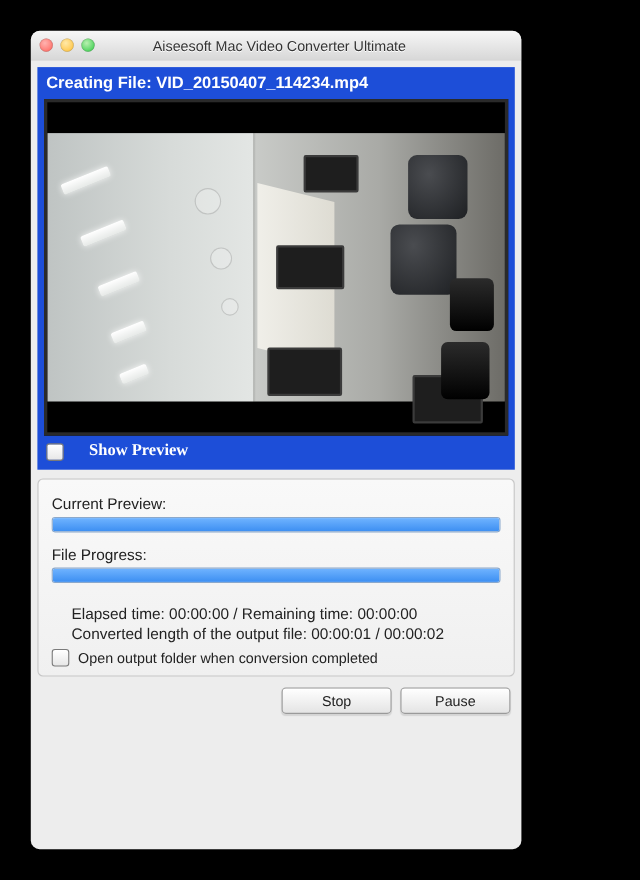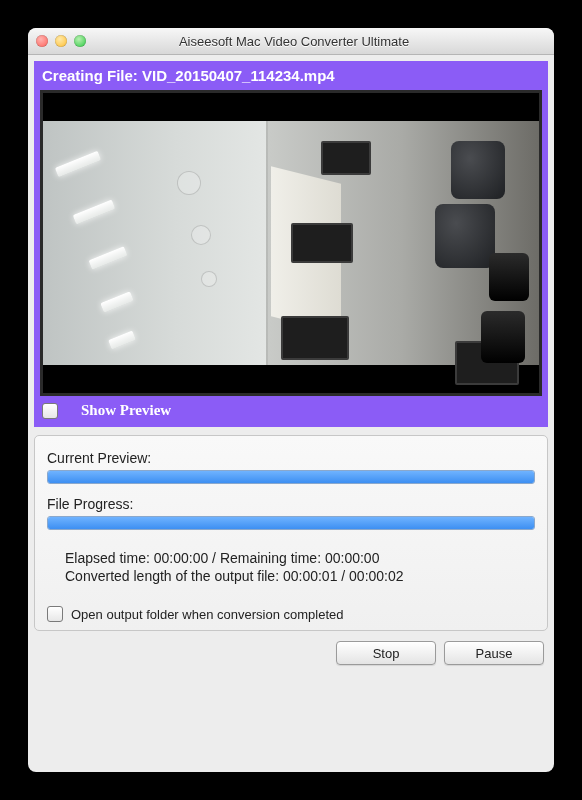--- a/index.html
+++ b/index.html
@@ -1,32 +1,32 @@
 <!DOCTYPE html>
 <html><head>
 <meta charset="utf-8">
 <style>
   html,body{margin:0;padding:0;width:582px;height:800px;background:#000;font-family:"Lucida Grande","Helvetica Neue",Arial,sans-serif;font-size:13px;color:#222;}
   .window{
-    position:absolute;left:28px;top:28px;width:526px;height:744px;
+    position:absolute;left:28px;top:28px;width:446px;height:744px;
     background:#ededed;border-radius:8px;box-shadow:0 10px 40px rgba(0,0,0,.6);
     display:flex;flex-direction:column;overflow:hidden;
   }
   .titlebar{
     height:26px;display:flex;align-items:center;padding:0 8px;
     background:linear-gradient(#f7f7f7,#d8d8d8);border-bottom:1px solid #b5b5b5;
     border-top-left-radius:8px;border-top-right-radius:8px;
   }
   .traffic{display:flex;gap:7px;margin-right:10px;}
   .tdot{width:12px;height:12px;border-radius:50%;box-shadow:inset 0 0 1px rgba(0,0,0,.5);}
   .tdot.close{background:radial-gradient(circle at 40% 35%,#ffb3b0,#ff5f57);}
   .tdot.min{background:radial-gradient(circle at 40% 35%,#ffe9a8,#ffbd2e);}
   .tdot.max{background:radial-gradient(circle at 40% 35%,#b8f0b0,#28c940);}
   .title{flex:1;text-align:center;font-size:13px;color:#333;text-shadow:0 1px 0 #fff;margin-left:-54px;}
-  .darkzone{background:#8b5cf6;margin:6px;padding:0;color:#fff;}
+  .darkzone{background:#1d4ed8;margin:6px;padding:0;color:#fff;}
   .creating{padding:6px 8px 4px 8px;font-size:15px;font-weight:600;color:#fff;}
   .preview{
     margin:2px 6px 0 6px;height:300px;border:3px solid #2a2a2a;background:#000;
     position:relative;overflow:hidden;
   }
   .frame{
     position:absolute;left:0;right:0;top:28px;bottom:28px;
   }
   .ceiling{position:absolute;left:0;top:0;width:45%;height:100%;
     background:linear-gradient(90deg,#bfc4c3 0%,#d7dbd9 60%,#e3e6e4 100%);}
@@ -69,21 +69,21 @@
   .panel{
     margin:6px;margin-top:2px;padding:10px 12px 8px 12px;border:1px solid #c7c7c7;border-radius:5px;
     background:linear-gradient(#f9f9f9,#f0f0f0);
   }
   .plabel{font-size:14px;margin:4px 0 4px 0;}
   .pbar{height:12px;border:1px solid #8aa8cc;border-radius:3px;overflow:hidden;
     background:#dfe9f5;margin-bottom:12px;}
   .pfill{height:100%;width:100%;
     background:linear-gradient(#6fb3ff,#3d8ff2);}
   .info{font-size:14px;margin:2px 18px;}
-  .openrow{display:flex;align-items:center;gap:8px;margin-top:22px;}
+  .openrow{display:flex;align-items:center;gap:8px;margin-top:6px;}
   .btnrow{display:flex;justify-content:flex-end;gap:8px;padding:4px 10px 10px 0;}
   .macbtn{
     min-width:74px;height:22px;padding:0 12px;border:1px solid #9a9a9a;border-radius:4px;
     background:linear-gradient(#ffffff,#e4e4e4);font-size:13px;color:#222;
     box-shadow:0 1px 0 #fff inset,0 1px 1px rgba(0,0,0,.1);
     display:flex;align-items:center;justify-content:center;cursor:default;
   }
 </style>
 </head>
 <body>

